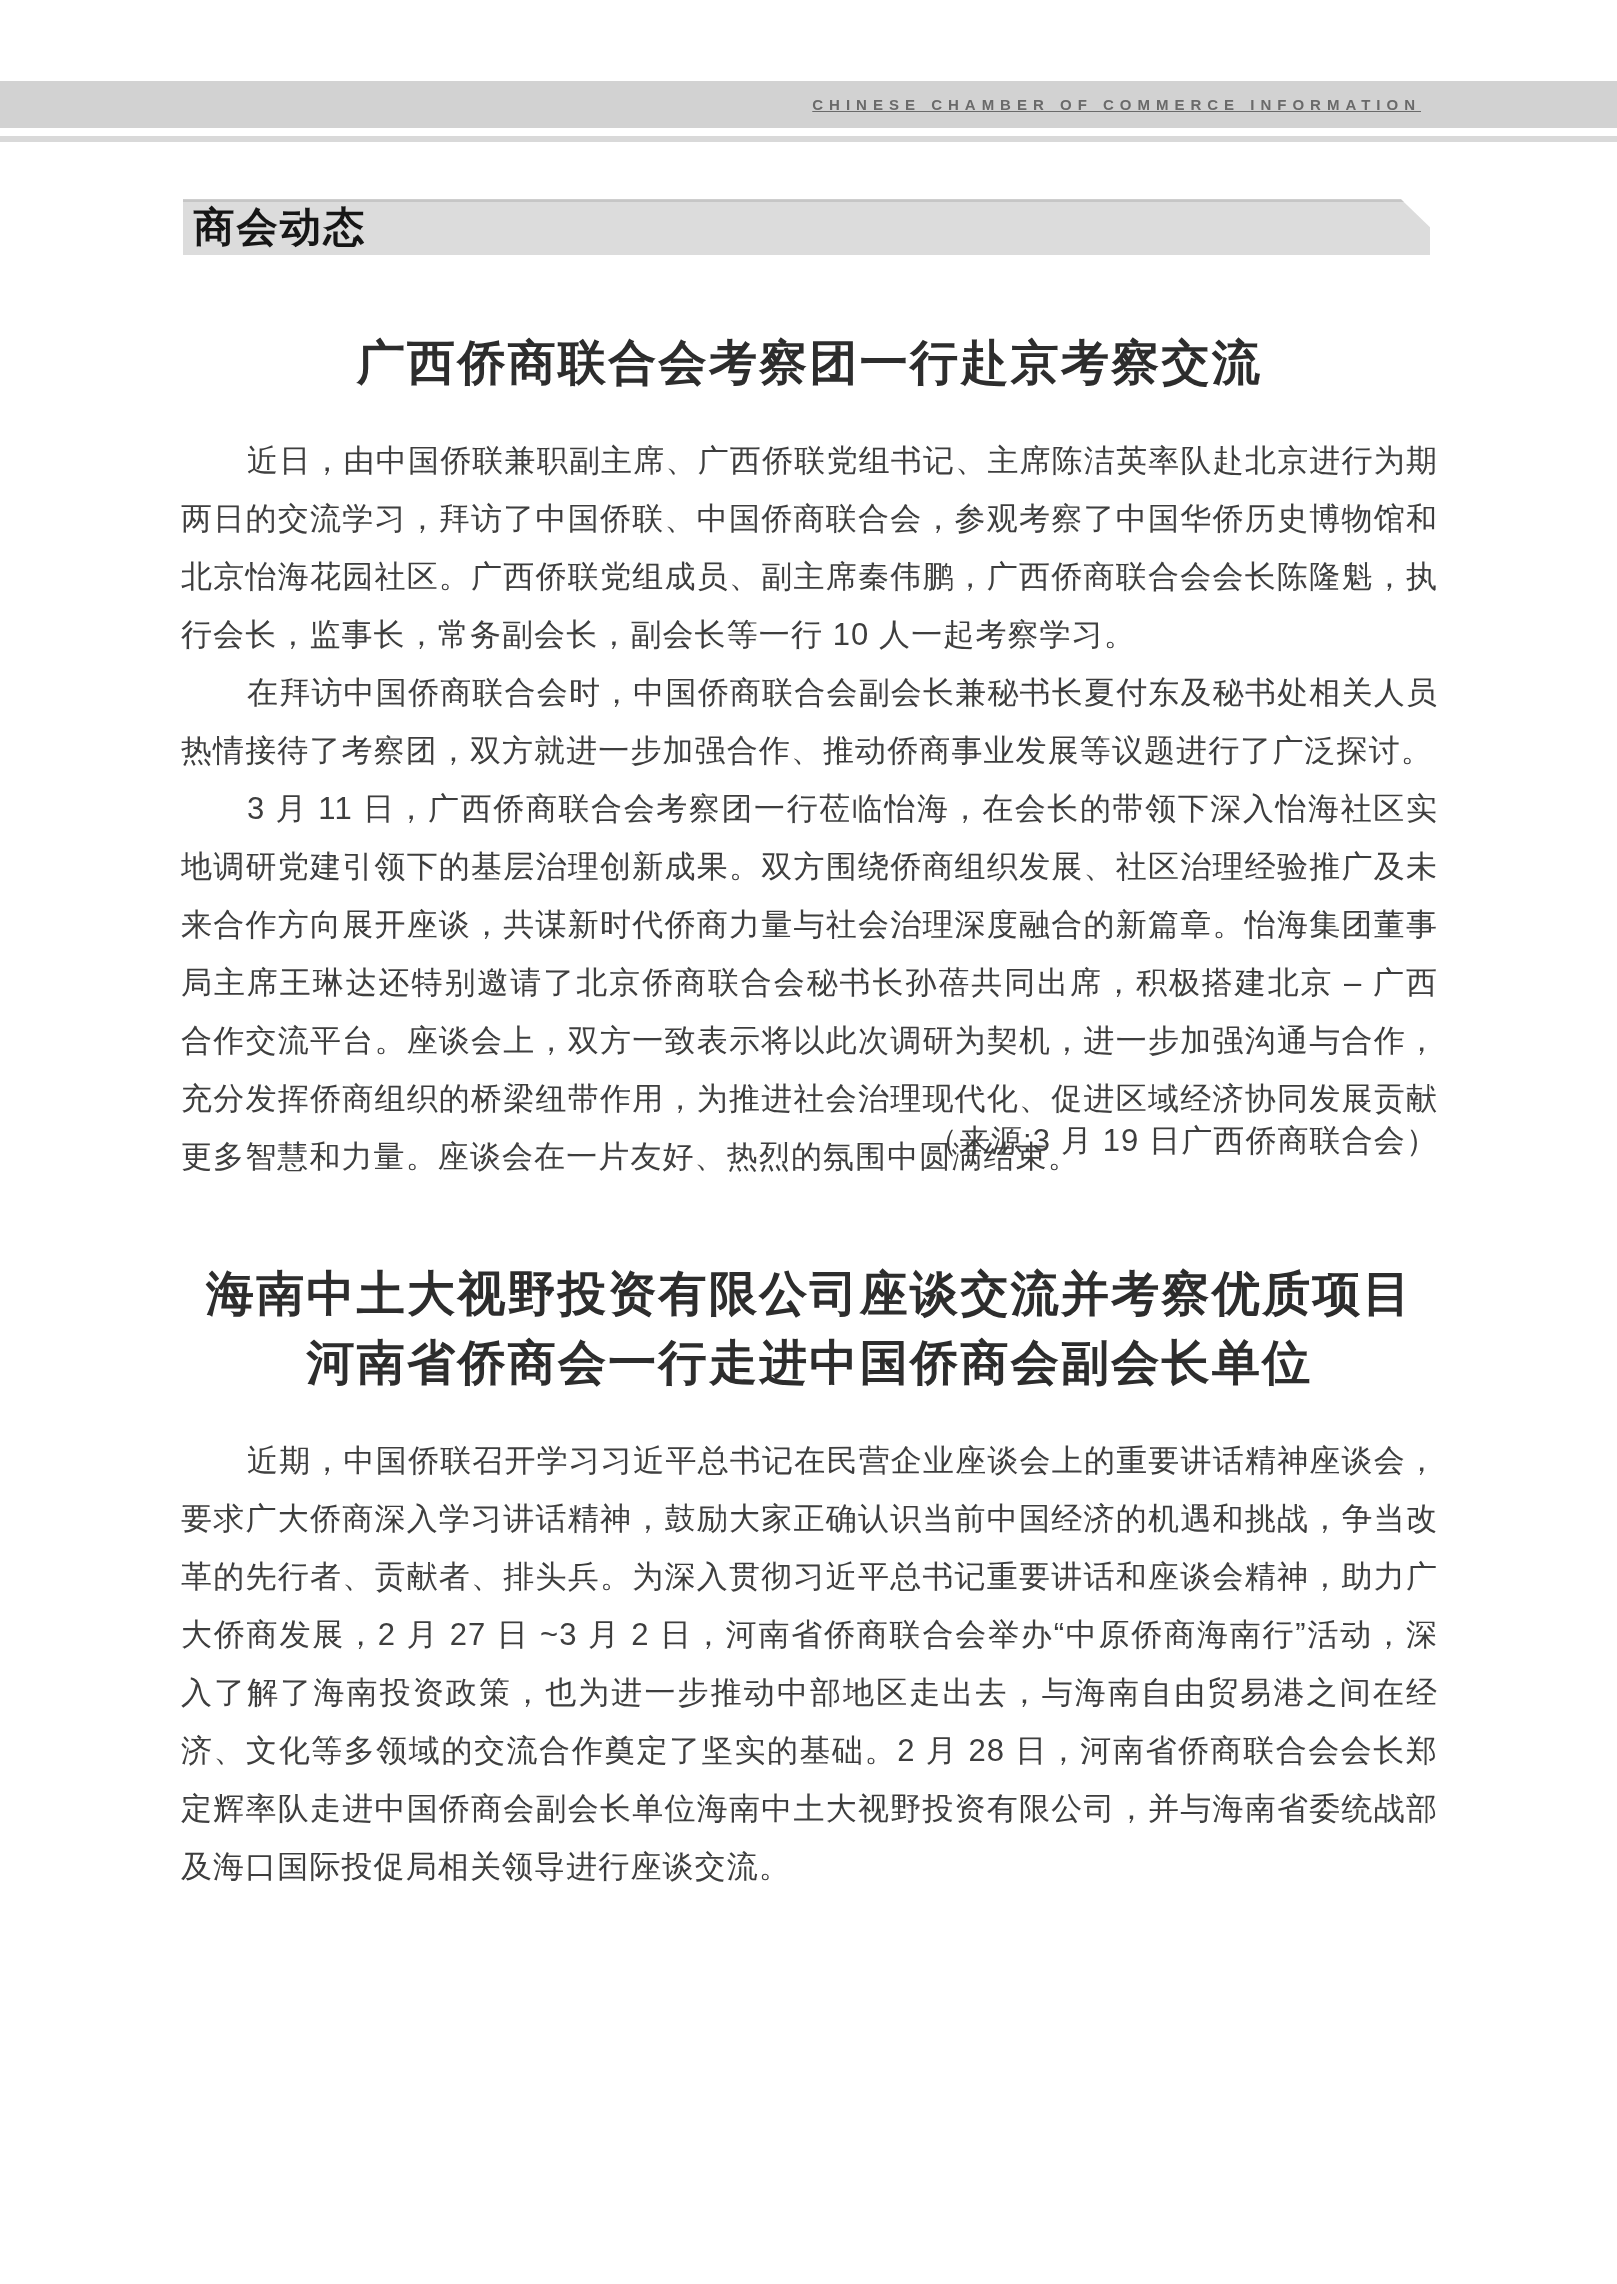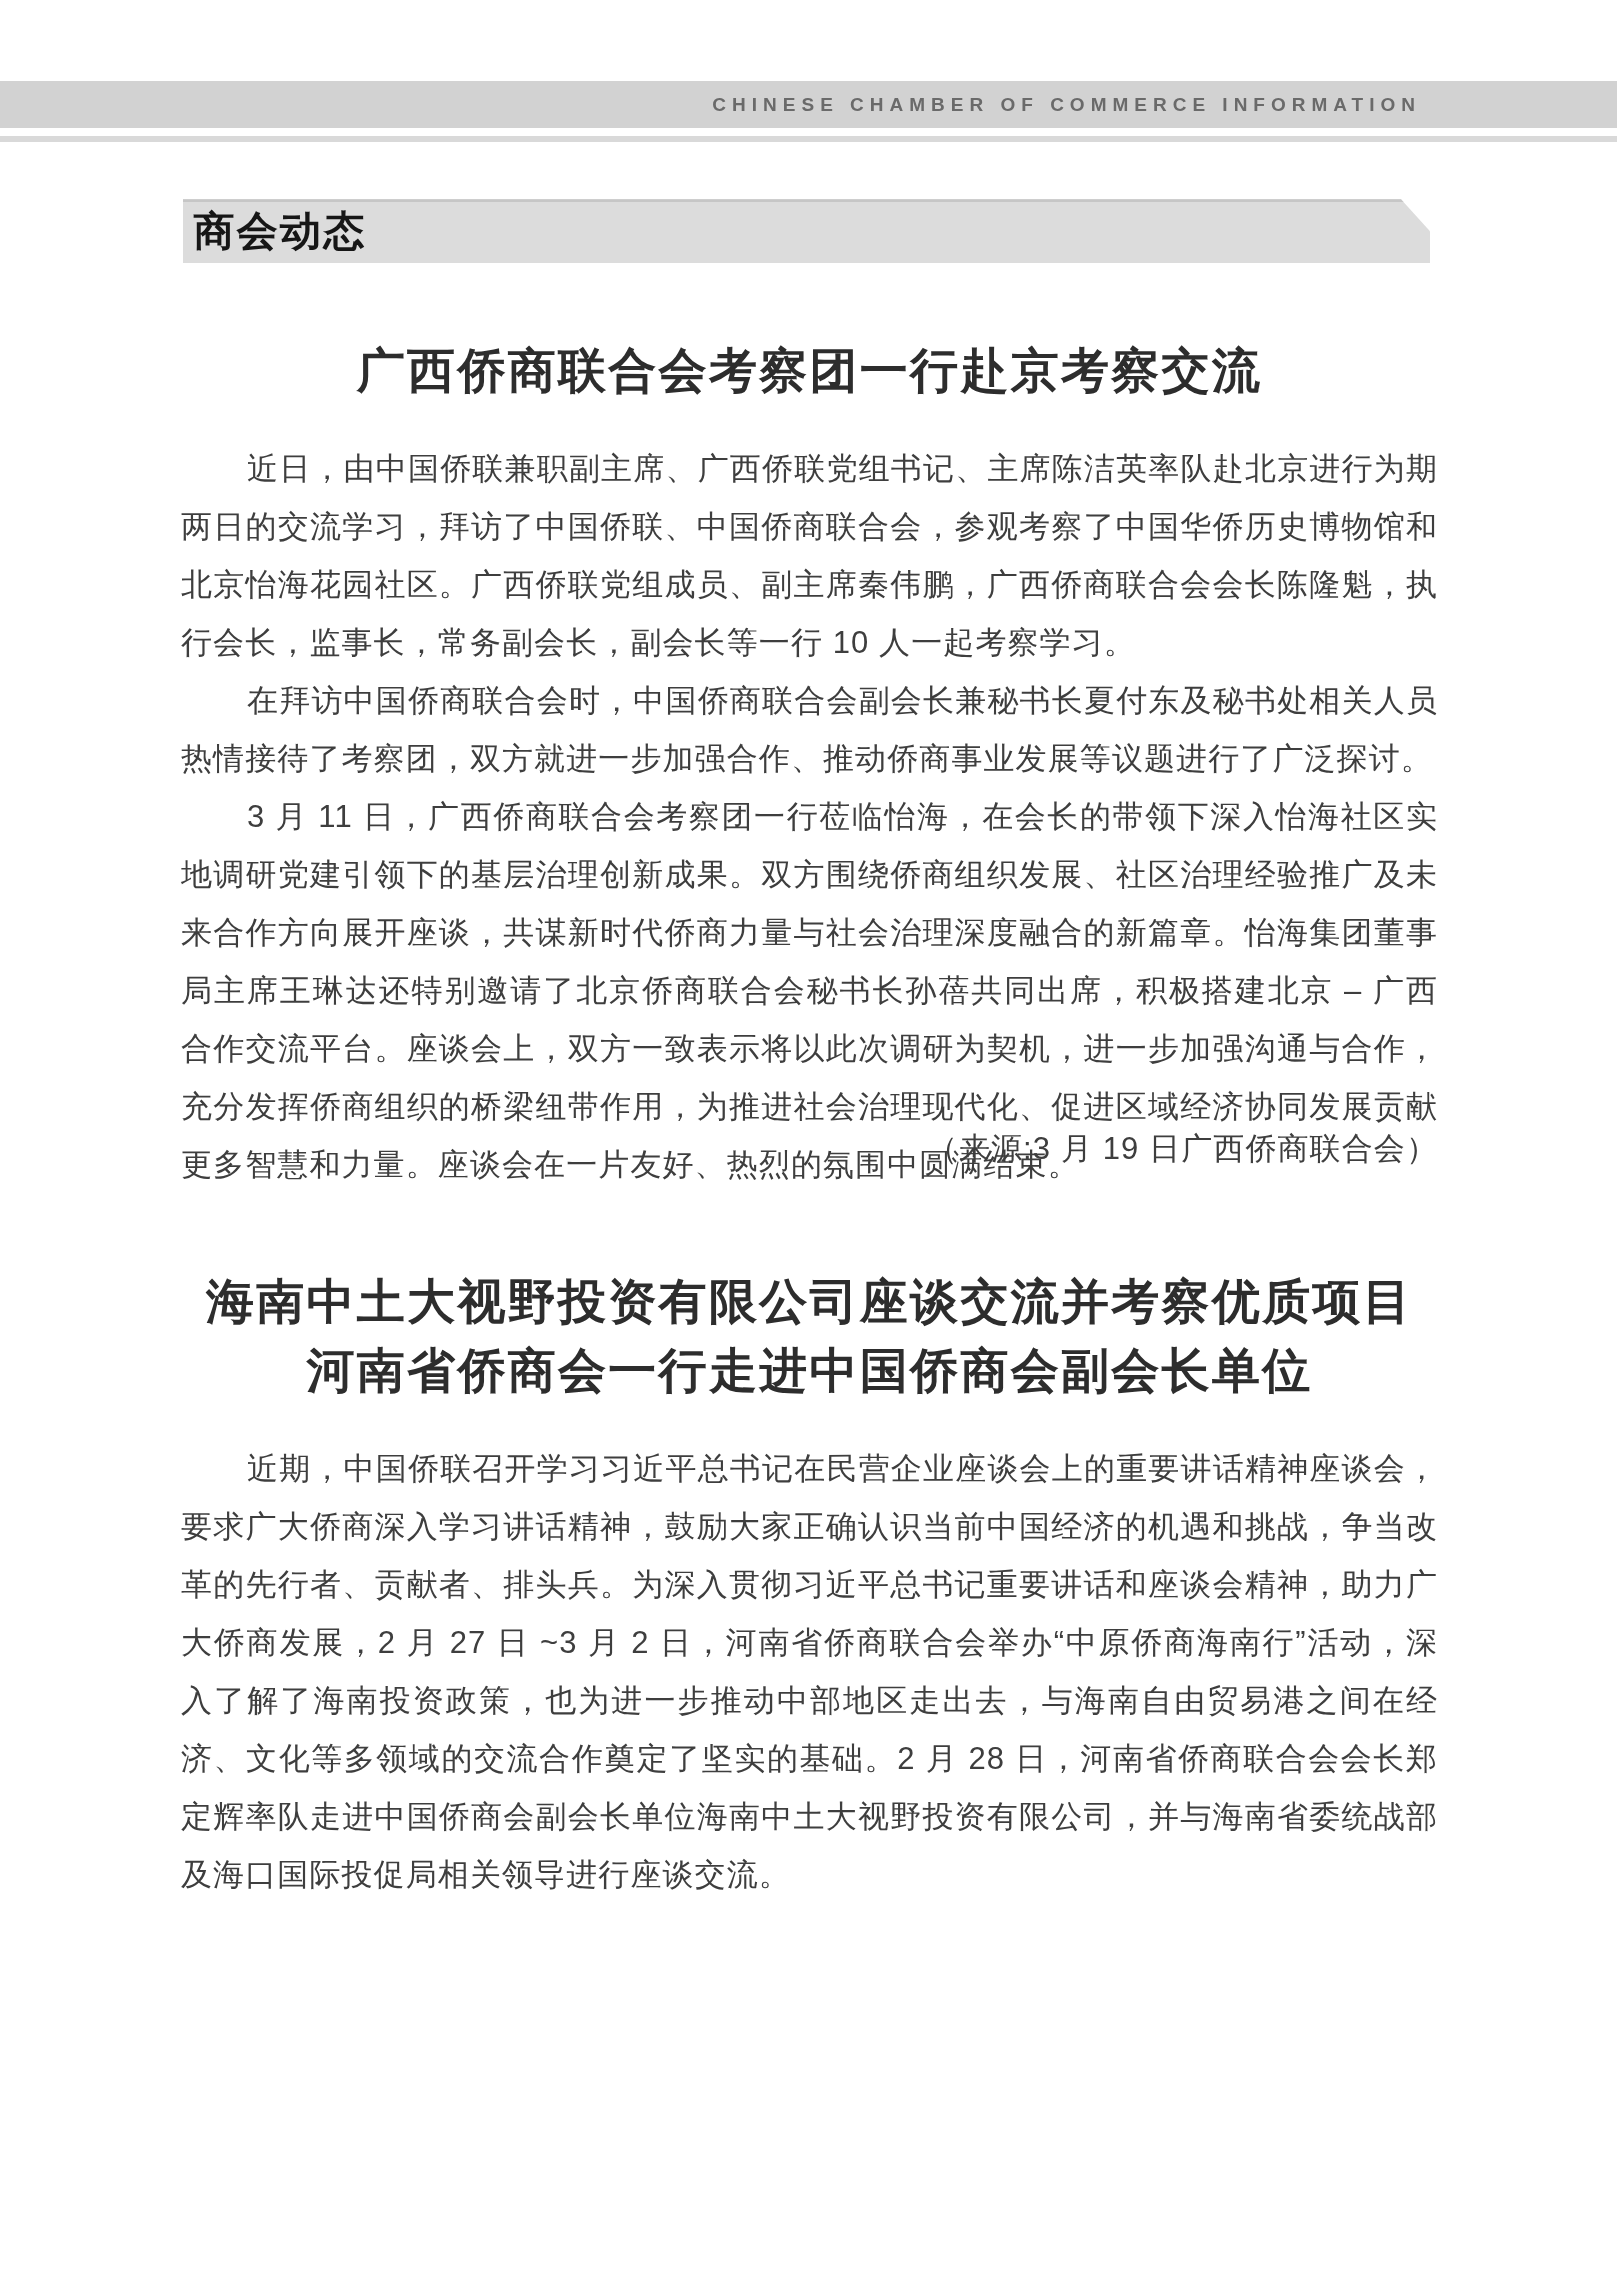--- a/index.html
+++ b/index.html
@@ -26,38 +26,39 @@
     margin-top: 81px;
     height: 47px;
     background: var(--bar-bg, #d2d2d2);
     display: flex;
     align-items: center;
     justify-content: flex-end;
     padding-right: 196px;
     box-sizing: border-box;
   }
   .top-bar .header-text {
-    font-size: 19px;
+    font-size: 15px;
     font-weight: 600;
     letter-spacing: 6px;
     color: var(--header-text, #6a6a6a);
     font-family: "Liberation Sans", sans-serif;
+    text-decoration: underline;
   }
   .thin-bar {
     margin-top: 7.5px;
     height: 6.8px;
     background: var(--thin-bar-bg, #d9d9d9);
   }
 
   
   .section-banner {
     position: relative;
     margin: 57px 0 0 183px;
     width: 1247px;
-    height: 64px;
+    height: 56px;
     background: var(--banner-bg, #dcdcdc);
     clip-path: polygon(0 0, calc(100% - 29px) 0, 100% 50%, 100% 100%, 0 100%);
     display: flex;
     align-items: center;
   }
   .section-banner::before {
     content: "";
     position: absolute;
     top: 0; left: 0; right: 0;
     height: 3px;

